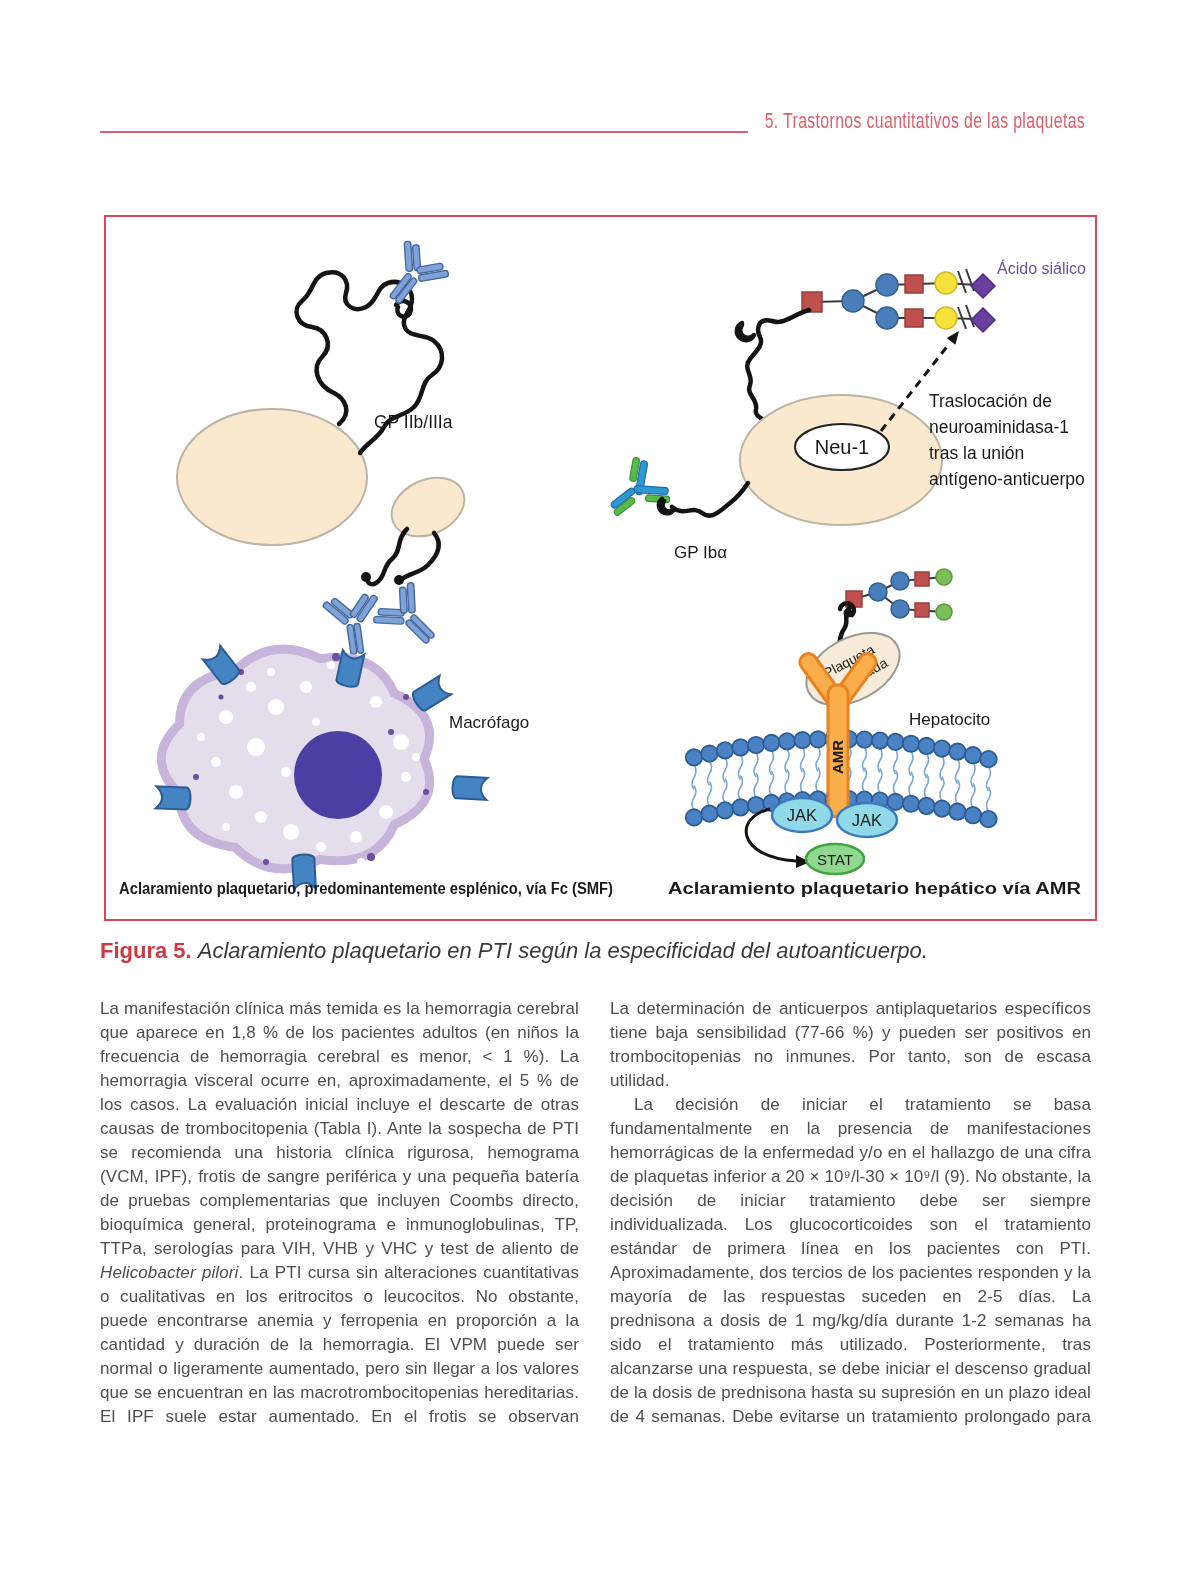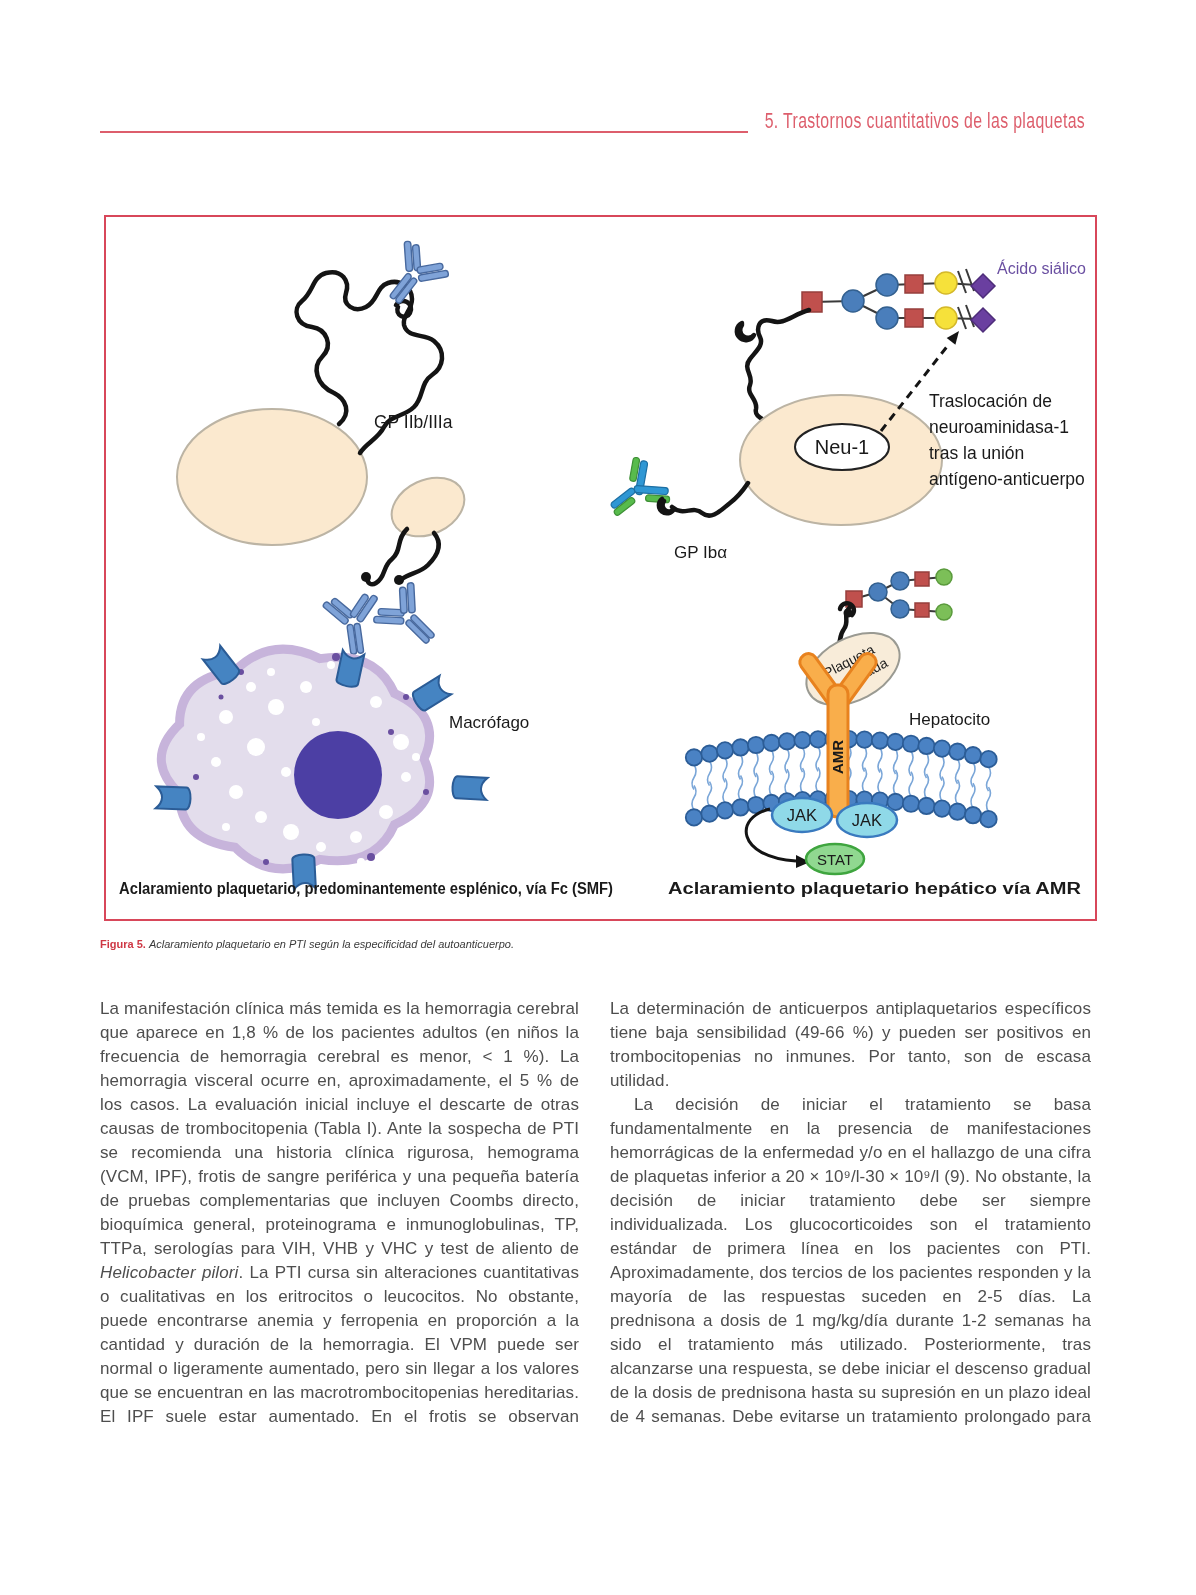--- a/index.html
+++ b/index.html
@@ -7,21 +7,21 @@
         font-family:"Liberation Sans",sans-serif;}
   
   .header-rule{position:absolute;left:100px;top:131px;width:648px;height:2px;background:#dd5e6c;}
   .header-title{position:absolute;top:108px;right:111px;color:#dd5e6c;font-size:22px;
         letter-spacing:0.5px;transform:scaleX(0.72);transform-origin:right center;white-space:nowrap;}
   
   .figure-box{position:absolute;left:104px;top:215px;width:989px;height:702px;
         border:2px solid #d8475a;background:#fff;box-sizing:content-box;}
   .figure-box svg{display:block;}
   
-  .fig-caption{position:absolute;left:100px;top:938px;width:900px;font-size:11px;color:#3a3a3a;}
+  .fig-caption{position:absolute;left:100px;top:938px;width:900px;font-size:22px;color:#3a3a3a;}
   .fig-label{color:#ce3744;font-weight:700;font-style:normal;}
   .fig-caption em{font-style:italic;}
   
   .col{position:absolute;top:997px;font-size:17px;line-height:24px;color:#4e4e4e;
        text-align:justify;letter-spacing:0.1px;}
   .col-left{left:100px;width:479px;}
   .col-right{left:610px;width:481px;}
   .col p{margin:0;}
   .col p.indent{text-indent:24px;}
   .col em{font-style:italic;}
@@ -354,18 +354,18 @@
   <div class="fig-caption">
     <span class="fig-label">Figura 5.</span>
     <em>Aclaramiento plaquetario en PTI según la especificidad del autoanticuerpo.</em>
   </div>
 
   <div class="col col-left">
     <p><span>La manifestación clínica más temida es la hemorragia cerebral que aparece en 1,8 % de los pacientes adultos (en niños la frecuencia de hemorragia cerebral es menor, &lt; 1 %). La hemorragia visceral ocurre en, aproximadamente, el 5 % de los casos. La evaluación inicial incluye el descarte de otras causas de trombocitopenia (Tabla I). Ante la sospecha de PTI se recomienda una historia clínica rigurosa, hemograma (VCM, IPF), frotis de sangre periférica y una pequeña batería de pruebas complementarias que incluyen Coombs directo, bioquímica general, proteinograma e inmunoglobulinas, TP, TTPa, serologías para VIH, VHB y VHC y test de aliento de </span><em>Helicobacter pilori</em><span>. La PTI cursa sin alteraciones cuantitativas o cualitativas en los eritrocitos o leucocitos. No obstante, puede encontrarse anemia y ferropenia en proporción a la cantidad y duración de la hemorragia. El VPM puede ser normal o ligeramente aumentado, pero sin llegar a los valores que se encuentran en las macrotrombocitopenias hereditarias. El IPF suele estar aumentado. En el frotis se observan plaquetas de tamaño normal o aumentado; la presencia de hallazgos patológicos en otras series debe hacer sospechar un diagnóstico alternativo (Tabla II).</span></p>
   </div>
 
   <div class="col col-right">
-    <p>La determinación de anticuerpos antiplaquetarios específicos tiene baja sensibilidad (49-66 %) y pueden ser positivos en trombocitopenias no inmunes. Por tanto, son de escasa utilidad.</p>
+    <p>La determinación de anticuerpos antiplaquetarios específicos tiene baja sensibilidad (77-66 %) y pueden ser positivos en trombocitopenias no inmunes. Por tanto, son de escasa utilidad.</p>
     <p class="indent">La decisión de iniciar el tratamiento se basa fundamentalmente en la presencia de manifestaciones hemorrágicas de la enfermedad y/o en el hallazgo de una cifra de plaquetas inferior a 20 × 10⁹/l-30 × 10⁹/l (9). No obstante, la decisión de iniciar tratamiento debe ser siempre individualizada. Los glucocorticoides son el tratamiento estándar de primera línea en los pacientes con PTI. Aproximadamente, dos tercios de los pacientes responden y la mayoría de las respuestas suceden en 2-5 días. La prednisona a dosis de 1 mg/kg/día durante 1-2 semanas ha sido el tratamiento más utilizado. Posteriormente, tras alcanzarse una respuesta, se debe iniciar el descenso gradual de la dosis de prednisona hasta su supresión en un plazo ideal de 4 semanas. Debe evitarse un tratamiento prolongado para prevenir los efectos adversos típicos de la prednisona. Solo un 10 % de los pacientes tienen respuestas mantenidas a la prednisona. Las altas dosis de dexametasona (40 mg/día durante 4 días sin “taper”) han demostrado ser una buena</p>
   </div>
 
   <div class="page-number">– 99 –</div>
 </div>
 
 </body></html>

